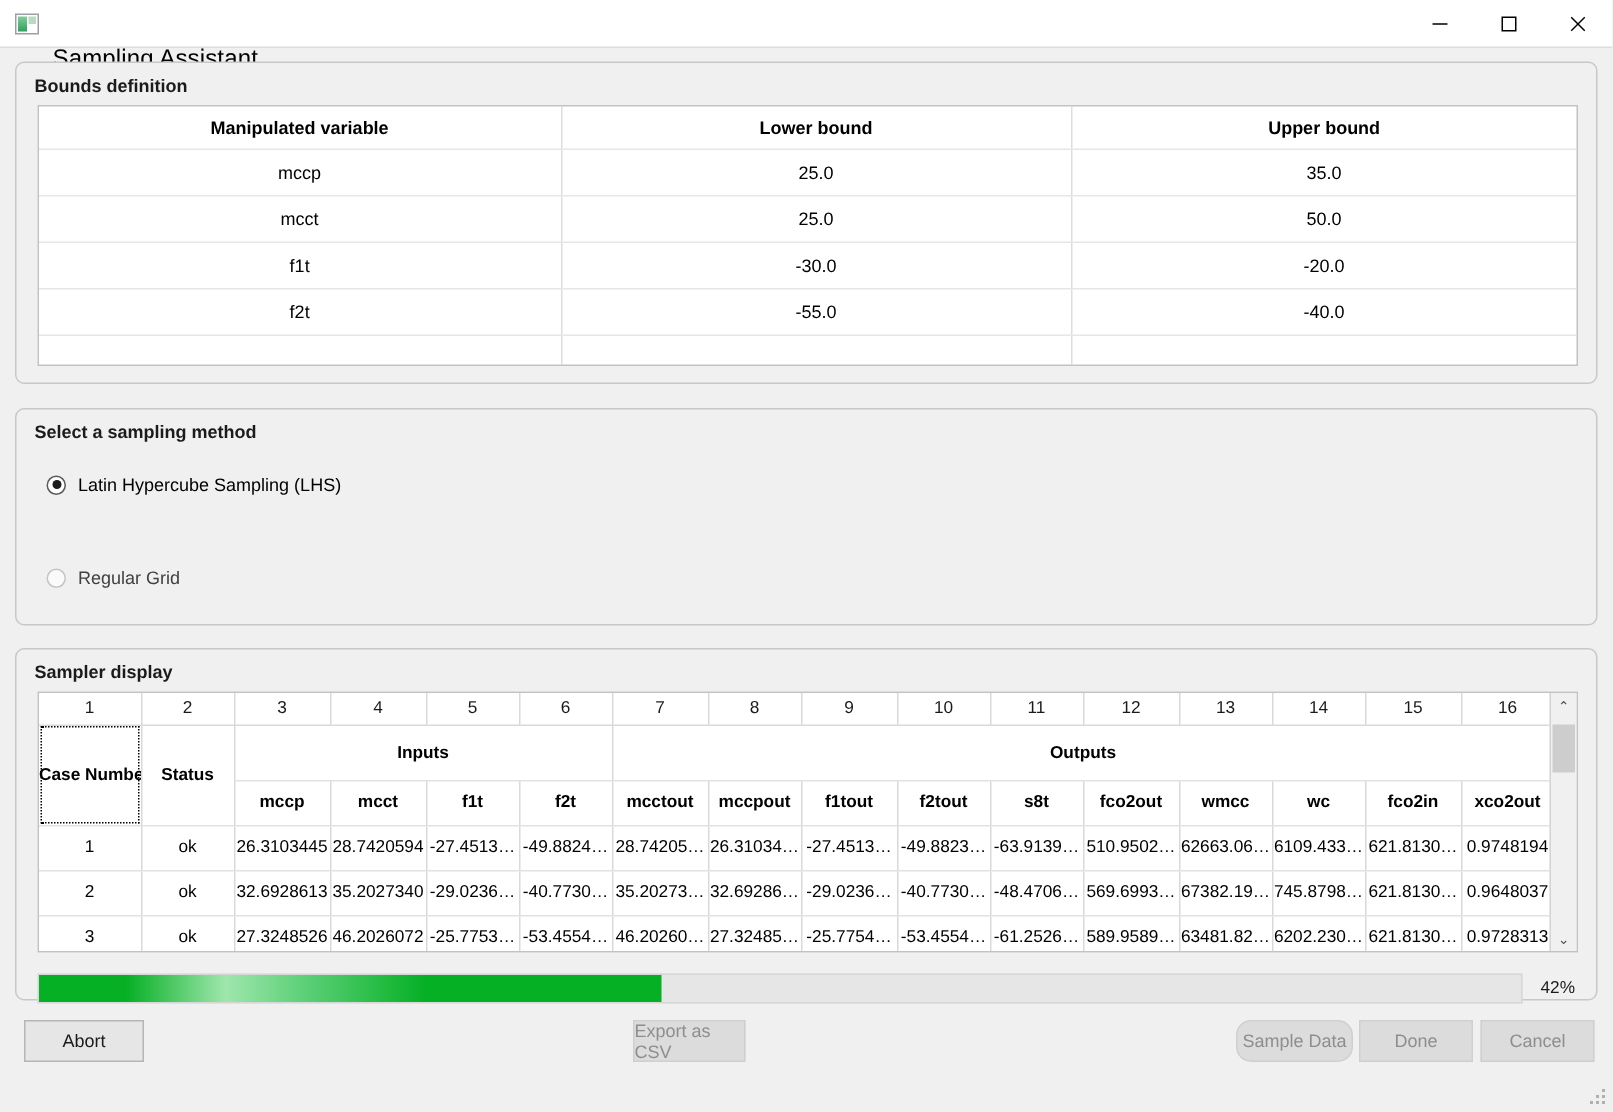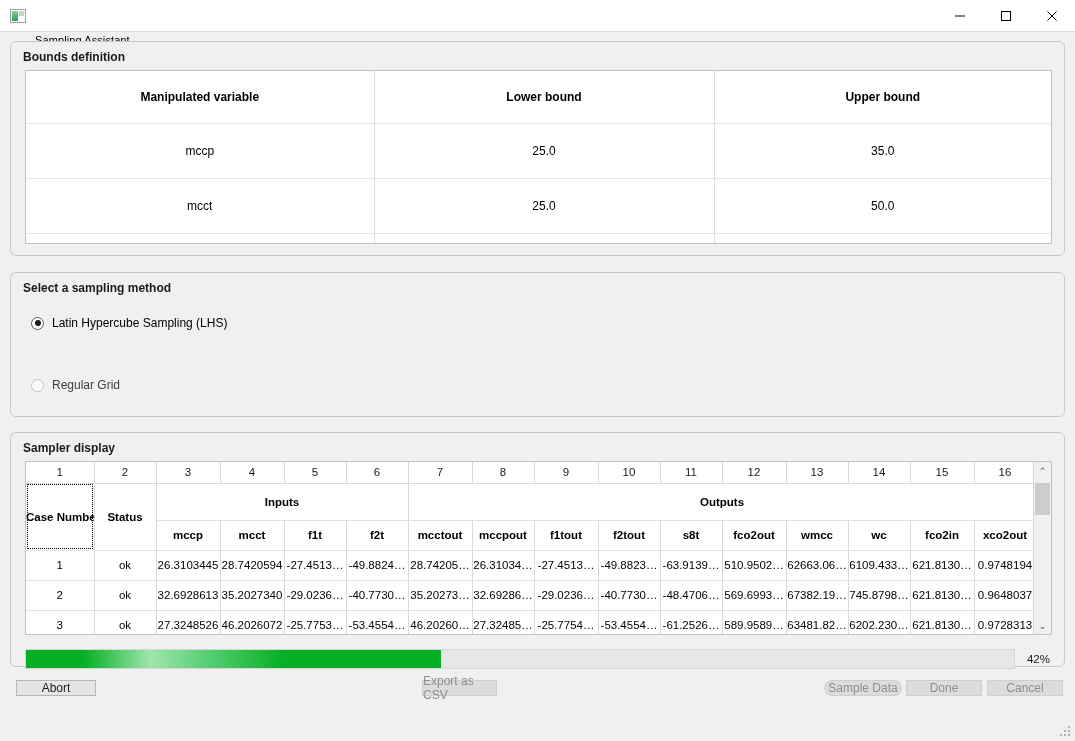--- a/index.html
+++ b/index.html
@@ -38,21 +38,21 @@
     width: 6px; height: 10px;
     background: linear-gradient(#7fcf9a, #2f9e5e);
   }
   .app-icon::after {
     content: "";
     position: absolute; left: 8px; top: 1px;
     width: 5px; height: 5px;
     background: #bcd9c6;
   }
   .title-text {
-    font-size: 11px;
+    font-size: 16px;
     color: #000;
     letter-spacing: .1px;
     margin-top: 48px;
   }
   .win-controls {
     position: absolute; right: 0; top: 0;
     height: 31px; display: flex;
   }
   .win-btn {
     width: 46px; height: 31px;
@@ -93,21 +93,21 @@
     border-collapse: collapse;
     width: 100%;
     table-layout: fixed;
   }
   table.grid th, table.grid td {
     border-right: 1px solid #dddddd;
     border-bottom: 1px solid #e6e6e6;
     text-align: center;
     font-size: 12px;
     color: #000;
-    padding: 12px;
+    padding: 0;
     overflow: hidden;
     white-space: nowrap;
   }
   table.grid th {
     font-weight: bold;
     height: 28px;
   }
   #bounds-table td { height: 30px; font-weight: normal; }
   #bounds-table th:last-child, #bounds-table td:last-child { border-right: none; }
 
@@ -273,21 +273,21 @@
     flex: 1 1 auto;
     text-align: right;
     font-size: 11.5px;
     color: #1b1b1b;
     padding-right: 2px;
   }
 
   
   .dlgbtn {
     position: absolute;
-    height: 16px;
+    height: 28px;
     font-size: 12px;
     font-family: inherit;
     display: flex; align-items: center; justify-content: center;
     border: 1px solid #b6b6b6;
     background: #e6e6e6;
     color: #1b1b1b;
     box-sizing: border-box;
   }
   .dlgbtn.disabled {
     background: #dcdcdc;

